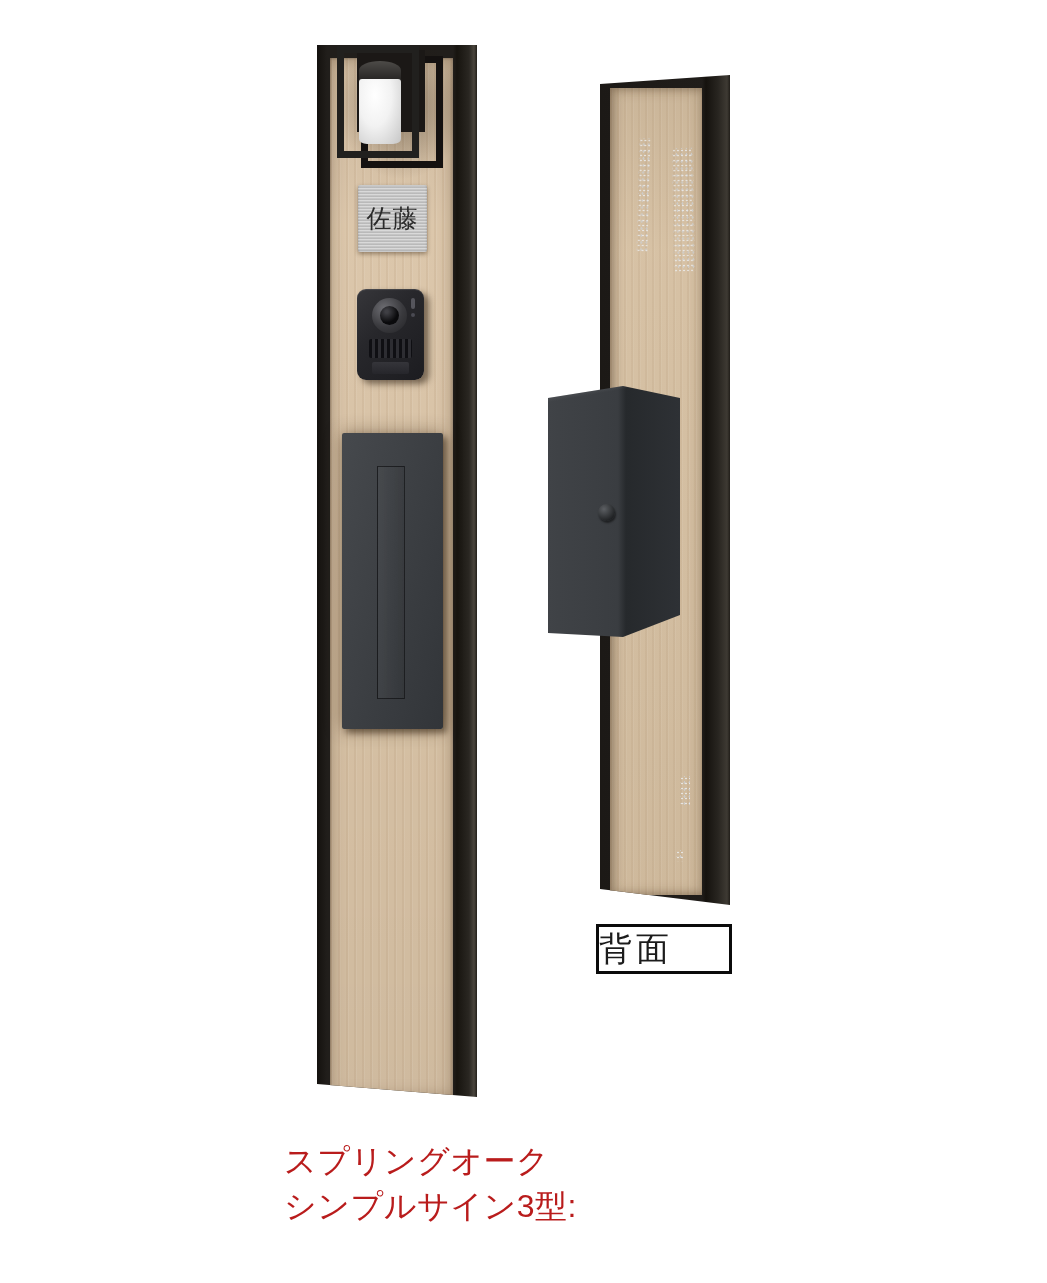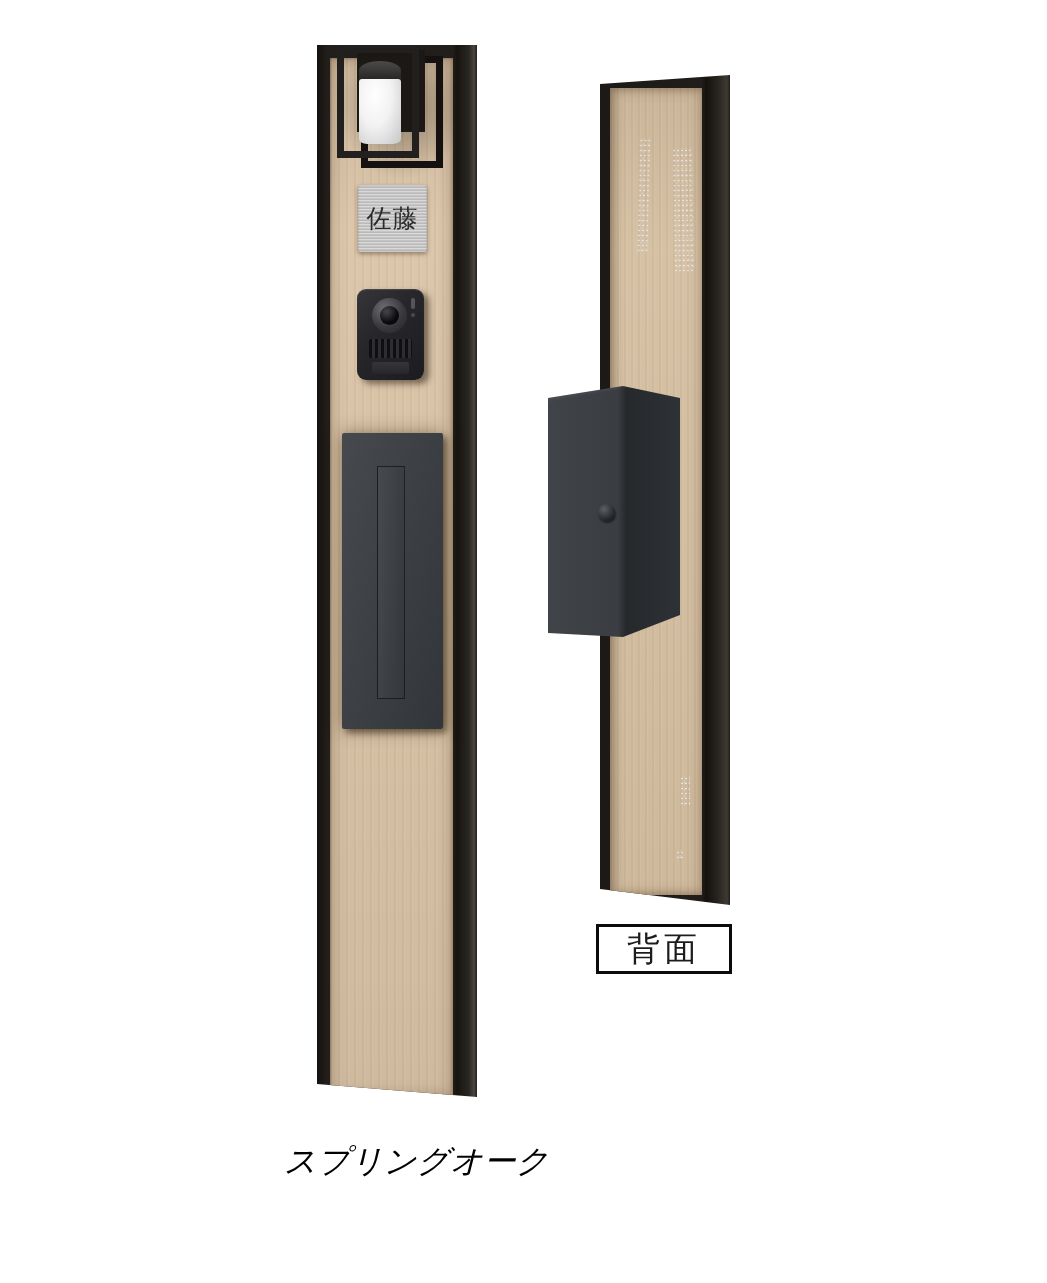--- a/index.html
+++ b/index.html
@@ -106,27 +106,27 @@
       linear-gradient(170deg, rgba(120,122,126,.55) 0 6px, rgba(120,122,126,0) 18px),
       linear-gradient(90deg,#404347 0,#3a3d41 70px,#26292c 78px,#2e3135 132px);
   }
   .knob { position:absolute; left:50px; top:120px; width:17px; height:17px; border-radius:50%;
     background:radial-gradient(circle at 35% 30%, #5c5f63, #1c1e20 78%);
     box-shadow:1px 2px 2px rgba(0,0,0,.5); }
 
   
   .back-label { left:596px; top:924px; width:136px; height:50px; z-index:3;
     background:#ffffff; border:3px solid #0b0b0b;
-    display:flex; align-items:center; justify-content:center;
+    display:flex; align-items:center; justify-content:flex-start;
     font-size:33px; letter-spacing:4px; color:#1c1c1c; font-weight:500; }
 
   
   .caption { left:284px; top:1139px; z-index:3;
-    font-size:32px; line-height:45px; color:#000000; font-weight:500;
-    letter-spacing:0.5px; white-space:nowrap;font-style:italic; }
+    font-size:32px; line-height:45px; color:#b91c1c; font-weight:500;
+    letter-spacing:0.5px; white-space:nowrap; }
 </style>
 </head>
 <body>
 
 <div class="stage">
 
   <div class="abs front-pillar">
     <div class="front-wood"></div>
   </div>
 
@@ -167,15 +167,16 @@
   <div class="abs back-box">
     <div class="knob"></div>
   </div>
 
   <div class="abs back-label">
     <span>背面</span>
   </div>
 
   <div class="abs caption">
     <div>スプリングオーク</div>
+    <div>シンプルサイン3型:</div>
   </div>
 
 </div>
 
 </body></html>

